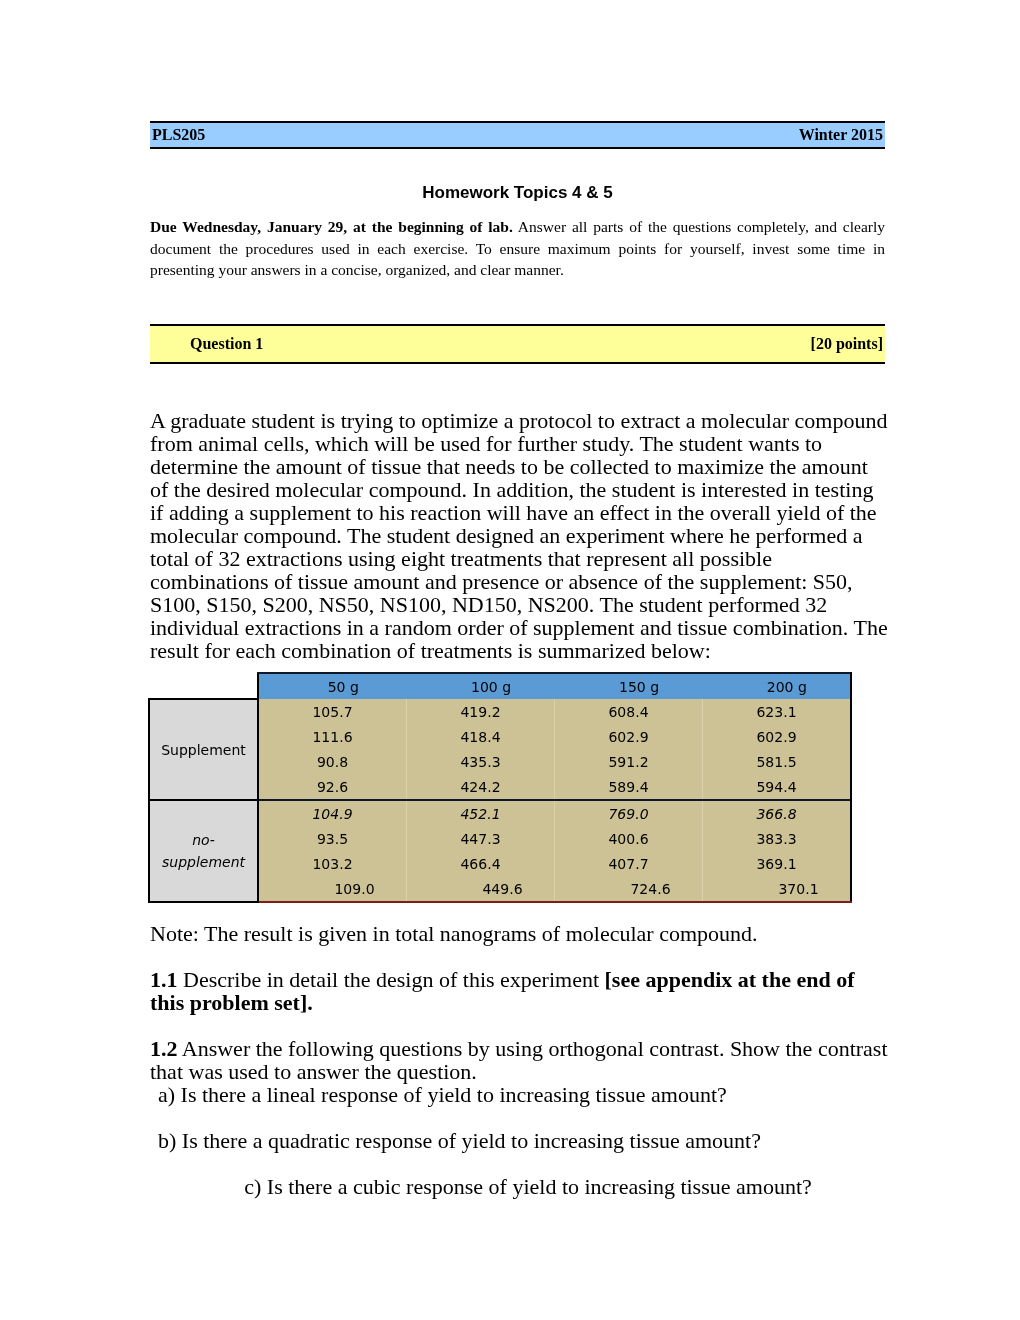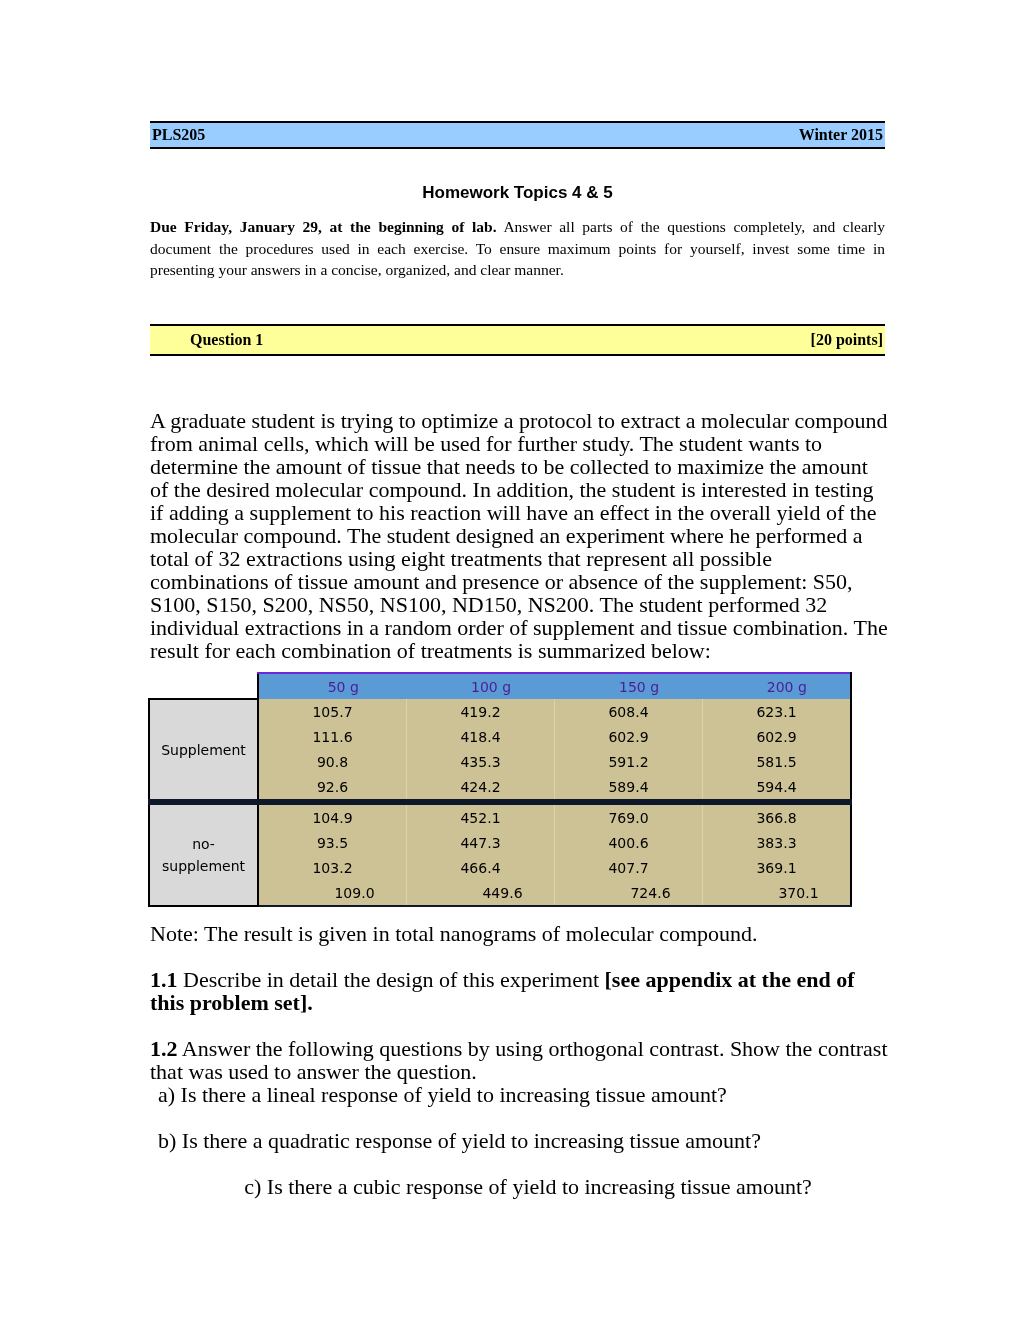--- a/index.html
+++ b/index.html
@@ -8,21 +8,21 @@
 
     .band {
       position: absolute; left: 0; width: 735px; height: 26px;
       border-top: 2px solid #000; border-bottom: 2px solid #000;
       box-sizing: border-box;
       font-family: "Liberation Serif", serif; font-weight: bold; font-size: 16px;
       display: flex; justify-content: space-between; align-items: center;
       padding: 0 2px;
     }
     .band.blue { top: 121px; background: #99ccff; height: 28px; }
-    .band.yellow { top: 324px; background: #ffff99; height: 32px; padding-left: 40px; }
+    .band.yellow { top: 324px; background: #ffff99; height: 40px; padding-left: 40px; }
 
     .title {
       position: absolute; top: 183px; left: 0; width: 735px; text-align: center;
       font-family: "Liberation Sans", sans-serif; font-weight: bold; font-size: 17px;
     }
     .intro {
       position: absolute; top: 216px; left: 0; width: 735px;
       font-family: "Liberation Serif", serif; font-size: 15.5px; line-height: 21.5px;
       text-align: justify;
     }
@@ -33,52 +33,52 @@
       font-family: "Liberation Serif", serif; font-size: 22px; line-height: 23px;
     }
     #para { top: 409px; }
 
     table.data {
       position: absolute; top: 672px; left: -2px;
       border-collapse: collapse;
       font-family: "DejaVu Sans", sans-serif; font-size: 14px;
     }
     table.data td, table.data th { padding: 0; height: 25px; text-align: center; font-weight: normal; }
-    table.data th.col { background: #5b9bd5; color: #4c1d95; width: 103px; border-top: 2px solid #6d28d9; padding-left: 21px; }
+    table.data th.col { background: #5b9bd5; color: #000000; width: 103px; border-top: 2px solid #0f172a; padding-left: 21px; }
     table.data th.col.first { width: 108px; border-left: 2px solid #000; }
     table.data th.col.last { border-right: 2px solid #000; }
     table.data td.val { background: #ccc296; width: 103px; border-left: 1px solid #dcd3ad; }
     table.data td.val.lastc { border-right: 2px solid #000; }
     table.data td.grp {
       background: #d9d9d9; width: 106px; border: 2px solid #000; vertical-align: middle;
       line-height: 22px;
     }
-    table.data tr.sep td { border-top: 6px solid #0f172a; }
-    table.data tr.bottom td { border-bottom: 2px solid #0f172a; padding-left: 44px; }
+    table.data tr.sep td { border-top: 2px solid #0f172a; font-style: italic; }
+    table.data tr.bottom td { border-bottom: 2px solid #7f1d1d; padding-left: 44px; }
 
     #note { top: 922px; }
     #q11 { top: 968px; }
     #q12 { top: 1037px; }
     #qa { top: 1083px; left: 8px; }
     #qb { top: 1129px; left: 8px; }
     #qc { top: 1175px; left: 8px; text-align: center; }
   </style>
 </head>
 <body>
 
 <div class="page">
 
   <div class="band blue">
     <span>PLS205</span>
     <span>Winter 2015</span>
   </div>
 
   <div class="title">Homework Topics 4 &amp; 5</div>
 
-  <div class="intro"><b>Due Friday, January 29, at the beginning of lab.</b><span> Answer all parts of the questions completely, and clearly document the procedures used in each exercise. To ensure maximum points for yourself, invest some time in presenting your answers in a concise, organized, and clear manner.</span></div>
+  <div class="intro"><b>Due Wednesday, January 29, at the beginning of lab.</b><span> Answer all parts of the questions completely, and clearly document the procedures used in each exercise. To ensure maximum points for yourself, invest some time in presenting your answers in a concise, organized, and clear manner.</span></div>
 
   <div class="band yellow">
     <span>Question 1</span>
     <span>[20 points]</span>
   </div>
 
   <div class="body-text" id="para">A graduate student is trying to optimize a protocol to extract a molecular compound from animal cells, which will be used for further study. The student wants to determine the amount of tissue that needs to be collected to maximize the amount of the desired molecular compound. In addition, the student is interested in testing if adding a supplement to his reaction will have an effect in the overall yield of the molecular compound. The student designed an experiment where he performed a total of 32 extractions using eight treatments that represent all possible combinations of tissue amount and presence or absence of the supplement: S50, S100, S150, S200, NS50, NS100, ND150, NS200. The student performed 32 individual extractions in a random order of supplement and tissue combination. The result for each combination of treatments is summarized below:</div>
 
   <table class="data">
     <tbody>

